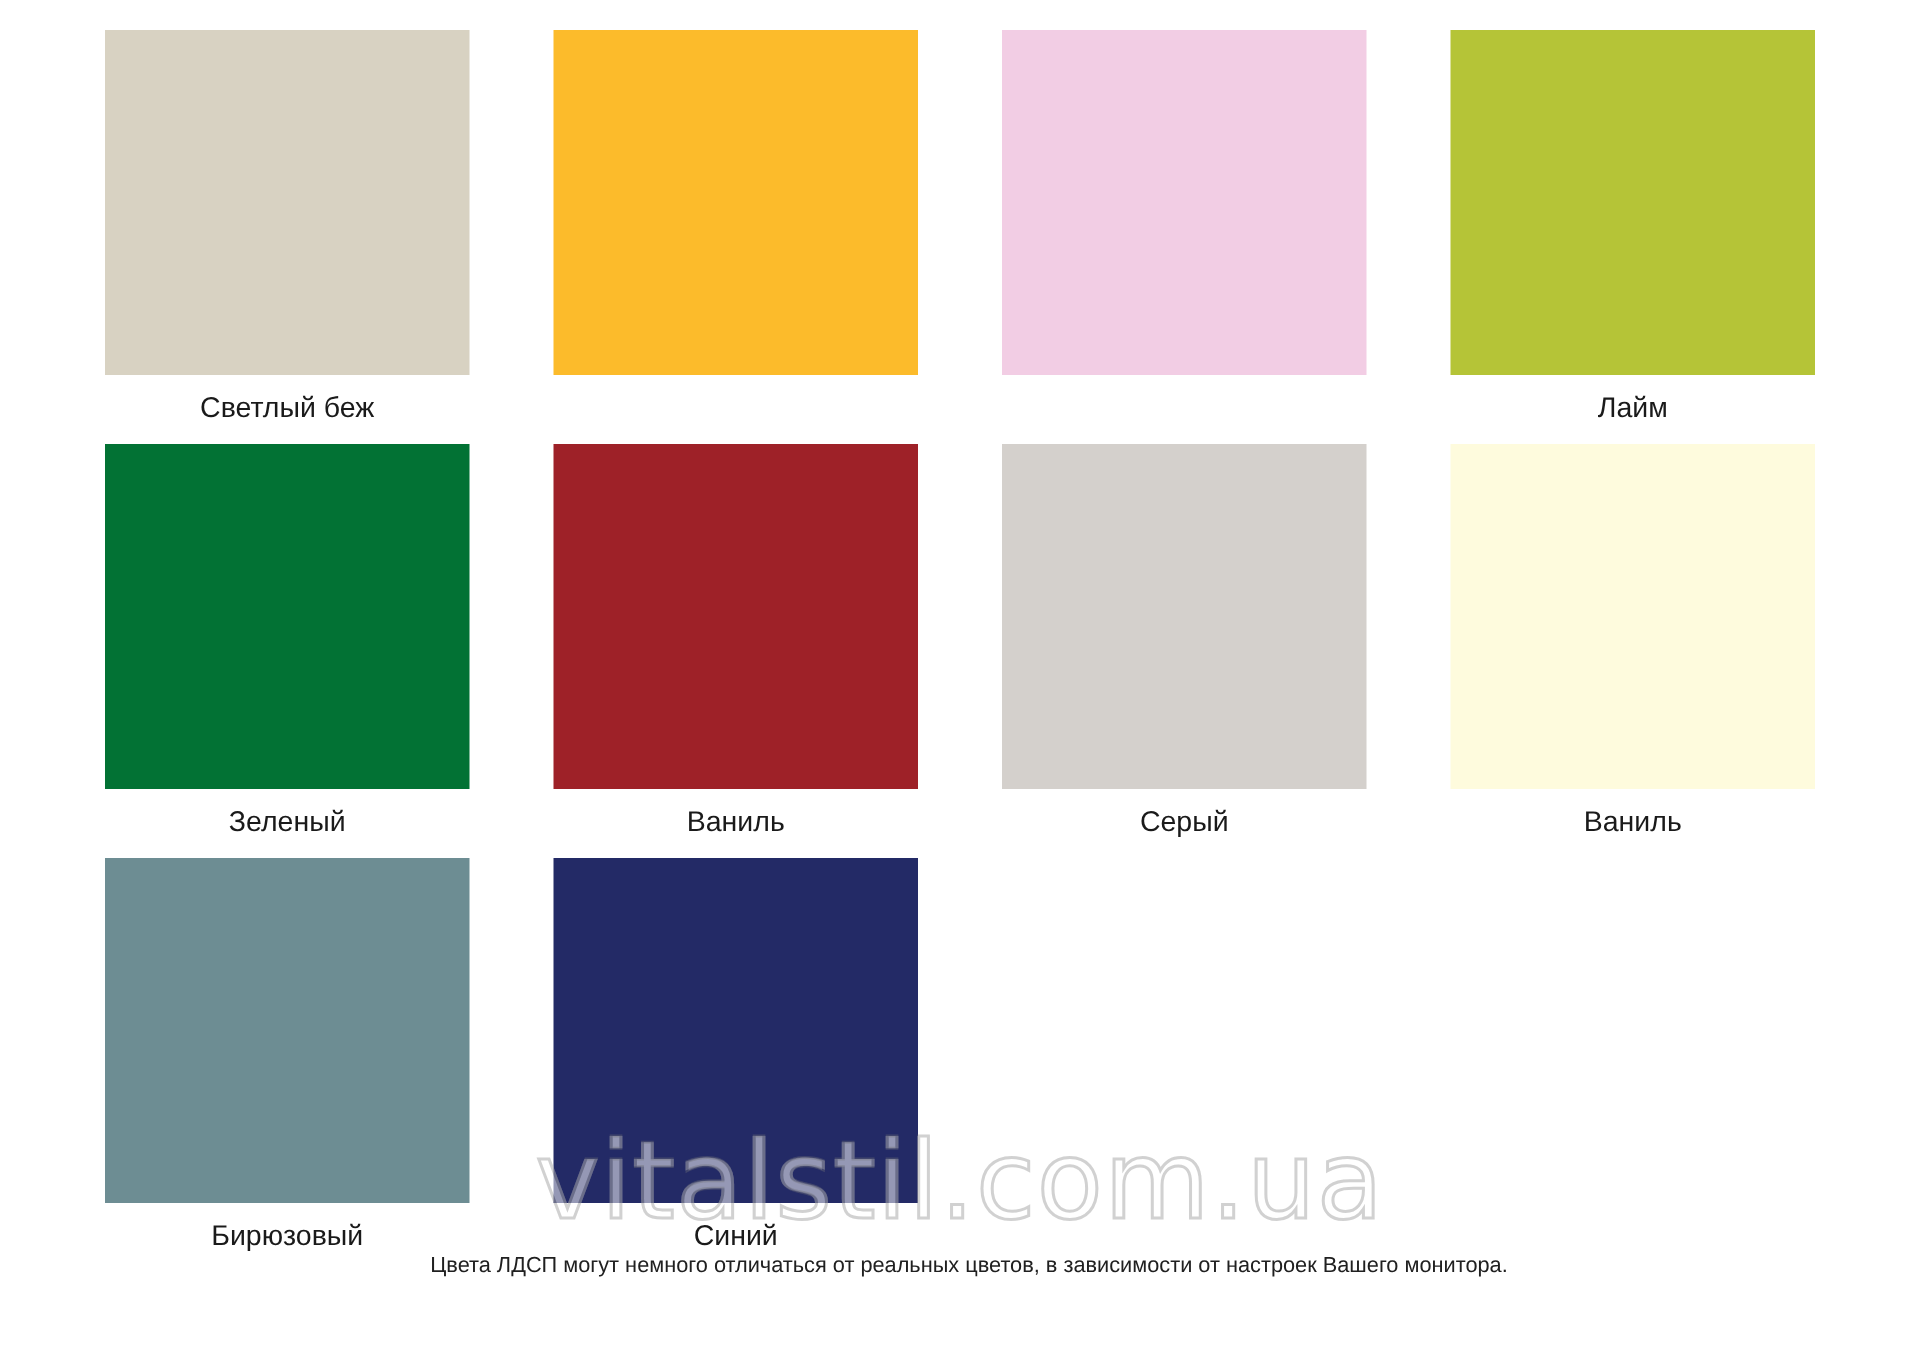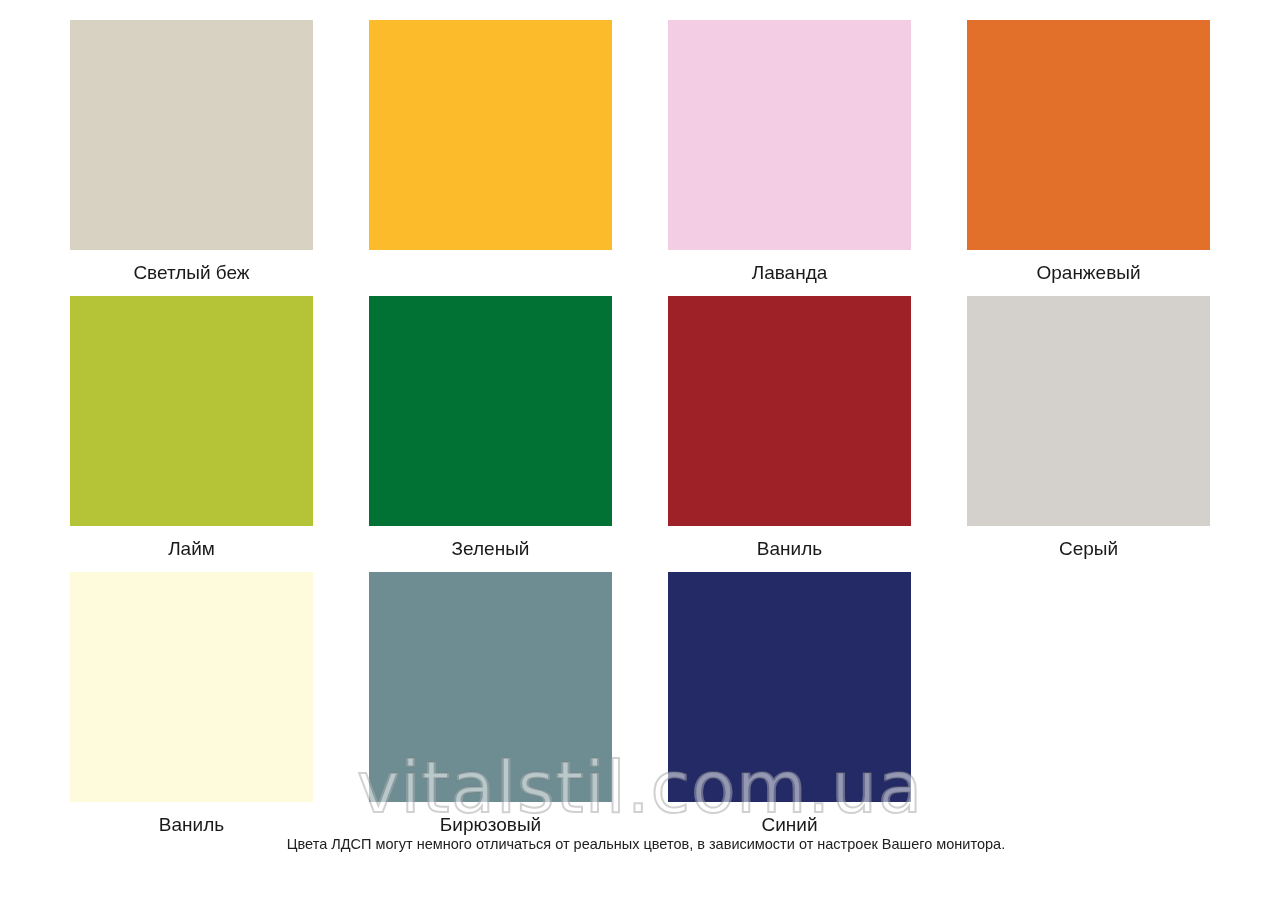--- a/index.html
+++ b/index.html
@@ -106,25 +106,20 @@
   <div id="swatch-grid">
       <div class="swatch-cell">
         <div class="swatch-chip" style="background: rgb(216, 210, 194);"></div>
         <div class="swatch-label">Светлый беж</div>
       </div>
       <div class="swatch-cell">
         <div class="swatch-chip" style="background: rgb(252, 187, 43);"></div>
       </div>
       <div class="swatch-cell">
         <div class="swatch-chip" style="background: rgb(242, 205, 228);"></div>
-        <div class="swatch-label">Лаванда</div>
-      </div>
-      <div class="swatch-cell">
-        <div class="swatch-chip" style="background: rgb(226, 112, 42);"></div>
-        <div class="swatch-label">Оранжевый</div>
       </div>
       <div class="swatch-cell">
         <div class="swatch-chip" style="background: rgb(181, 196, 55);"></div>
         <div class="swatch-label">Лайм</div>
       </div>
       <div class="swatch-cell">
         <div class="swatch-chip" style="background: rgb(2, 114, 52);"></div>
         <div class="swatch-label">Зеленый</div>
       </div>
       <div class="swatch-cell">

